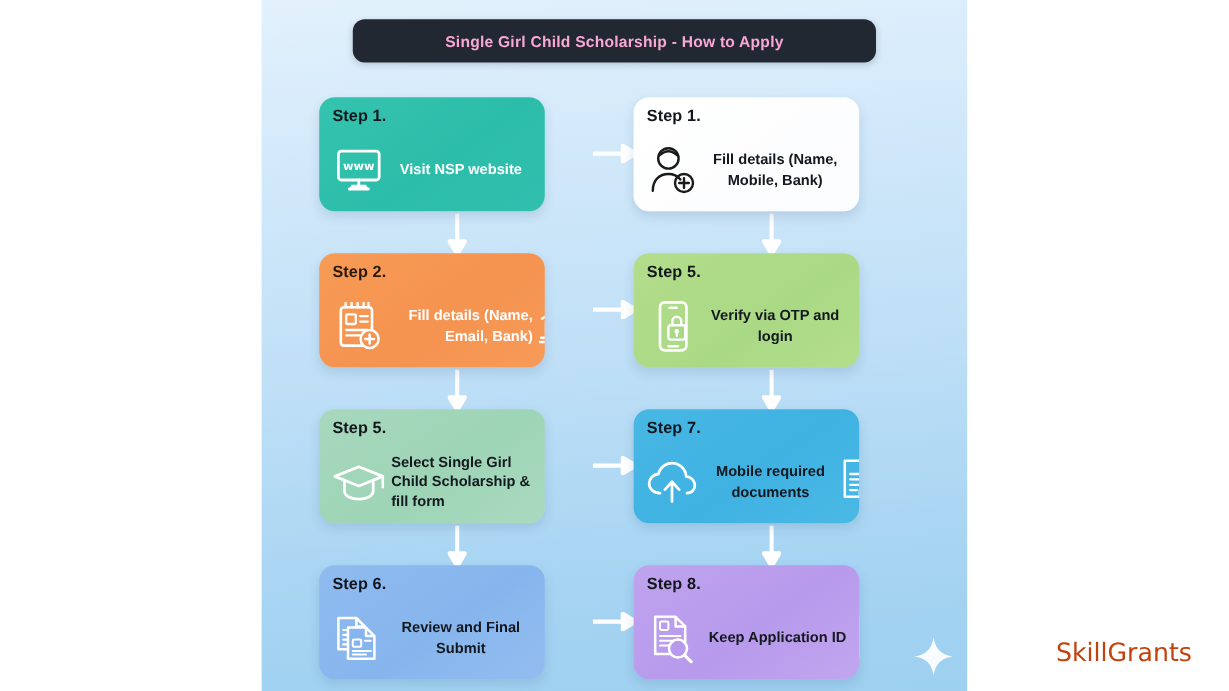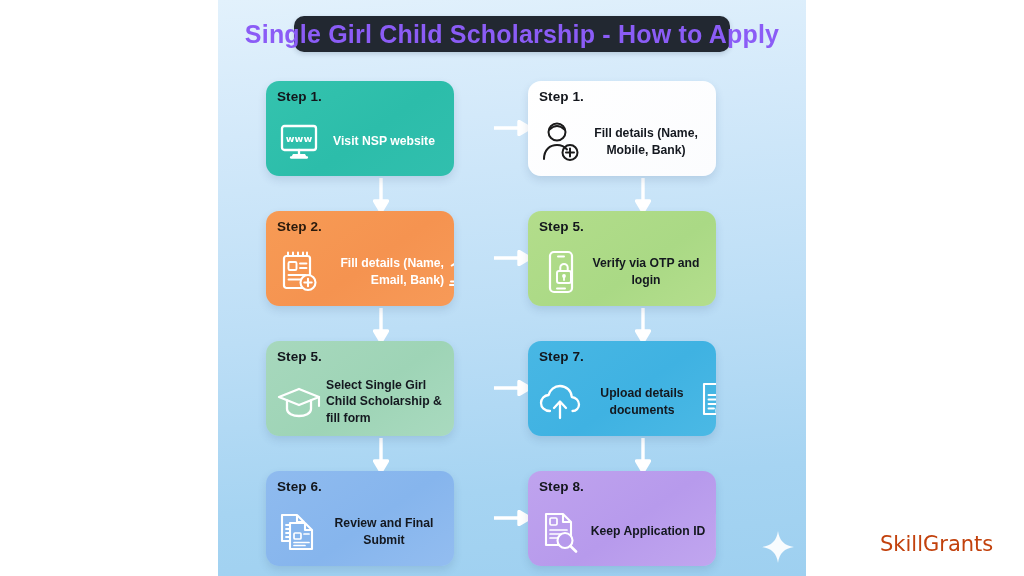--- a/index.html
+++ b/index.html
@@ -40,22 +40,22 @@
     width: 436px;
     height: 36px;
     background: #222831;
     border-radius: 10px;
     display: flex;
     align-items: center;
     justify-content: center;
     box-shadow: 0 2px 5px rgba(20,40,70,.18);
   }
   #title-pill .t {
-    color: #8b5cf6;
-    font-size: 25px;
+    color: #f9a8d4;
+    font-size: 13px;
     font-weight: bold;
     letter-spacing: .2px;
     white-space: nowrap;
   }
 
   
   .card {
     position: absolute;
     width: 188px;
     height: 95px;
@@ -314,21 +314,21 @@
 
     <div class="card c-right r3 fill-sky light">
       <div class="step">Step 7.</div>
       <div class="body">
         <div class="ic">
           <svg width="44" height="36" viewBox="0 0 44 36">
             <path d="M11 27 C5.5 27 2 23.3 2 19 C2 14.8 5.3 11.3 9.6 11 C10.8 5.8 15.5 2 21 2 C27.3 2 32.4 6.9 32.8 13 C37 13.4 40 16.8 40 20.6 C40 24.2 37.2 27 33.5 27" fill="none" stroke="#ffffff" stroke-width="2.3" stroke-linecap="round" stroke-linejoin="round"></path>
             <path d="M21 34 L21 18 M15 24 L21 17.5 L27 24" fill="none" stroke="#ffffff" stroke-width="2.3" stroke-linecap="round" stroke-linejoin="round"></path>
           </svg>
         </div>
-        <div class="lbl" style="flex:0 0 auto; width:108px;">Upload details documents</div>
+        <div class="lbl" style="flex:0 0 auto; width:108px;">Mobile required documents</div>
         <div class="ic small">
           <svg width="38" height="42" viewBox="0 0 38 42">
             <path d="M4 3 L21 3 L29 11 L29 33 L4 33 Z" fill="none" stroke="#ffffff" stroke-width="2.1" stroke-linejoin="round"></path>
             <path d="M21 3 L21 11 L29 11" fill="none" stroke="#ffffff" stroke-width="2.1" stroke-linejoin="round"></path>
             <path d="M8.5 14 L19 14 M8.5 18.5 L22 18.5 M8.5 23 L16 23 M8.5 27.5 L14 27.5" stroke="#ffffff" stroke-width="1.9" stroke-linecap="round"></path>
             <circle cx="25.5" cy="29.5" r="9" fill="#3fb2e2" stroke="#ffffff" stroke-width="2.1"></circle>
             <path d="M21 29.6 L24.3 33 L30.2 25.8" fill="none" stroke="#ffffff" stroke-width="2.1" stroke-linecap="round" stroke-linejoin="round"></path>
           </svg>
         </div>
       </div>

